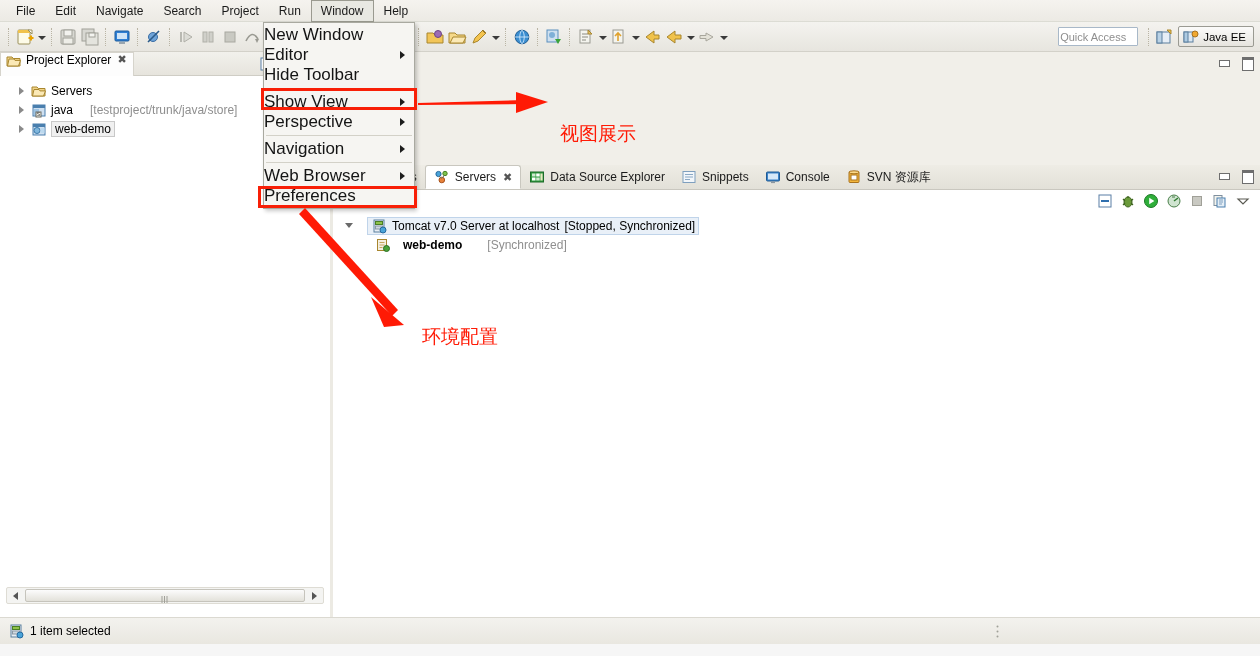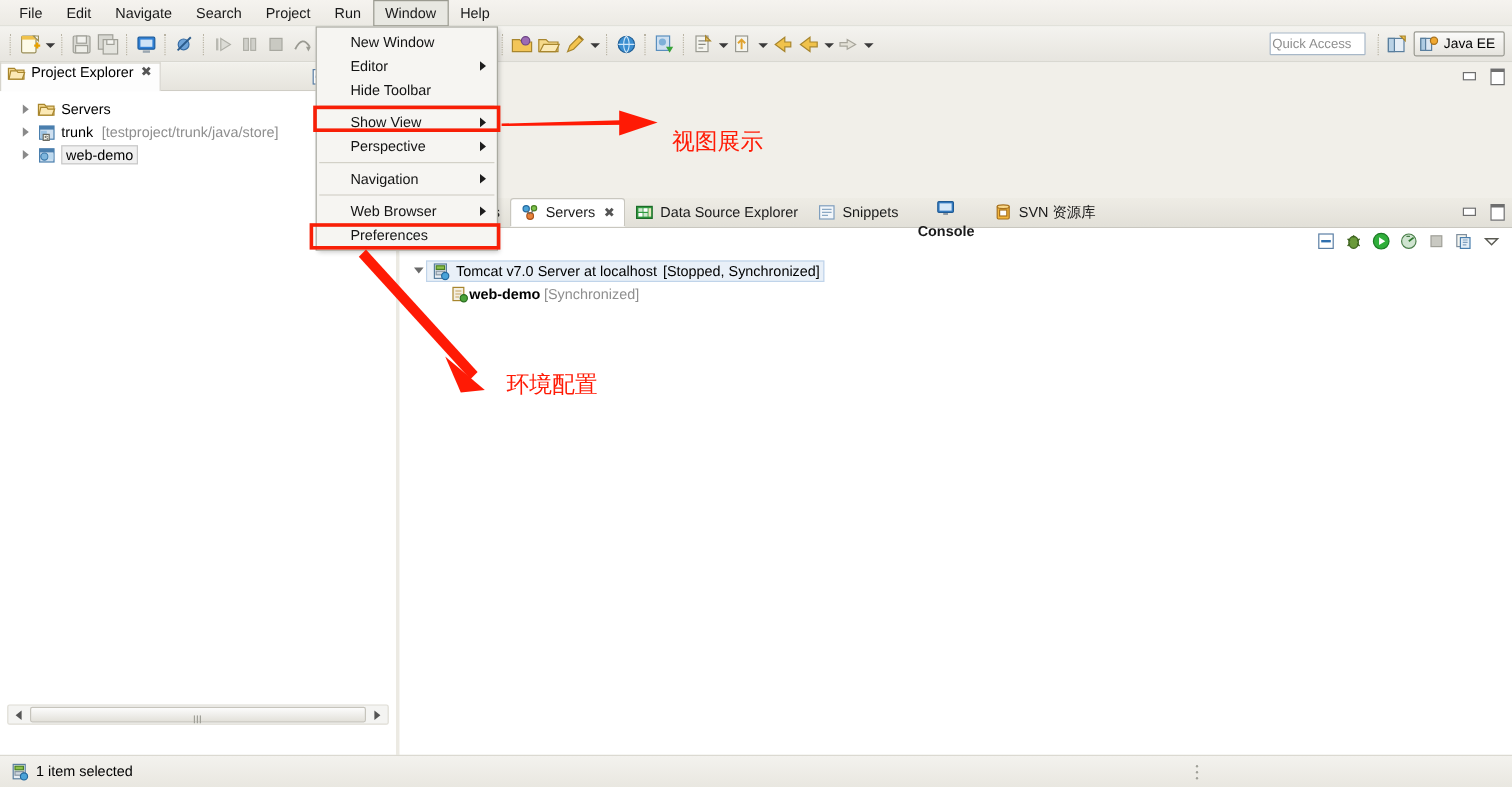--- a/index.html
+++ b/index.html
@@ -99,21 +99,21 @@
   .tw::before {
     content: ""; position: absolute; left: 3px; top: 2px;
     border-top: 4px solid transparent; border-bottom: 4px solid transparent;
     border-left: 5px solid #8a8a8a;
   }
   .tree-ico { width: 16px; height: 16px; flex: none; position: relative; }
   .tree-label { white-space: nowrap; }
   .tree-label.selected {
     background: #f0f0f0; border: 1px solid #c8c8c8; padding: 0 3px; margin: -1px 0;
   }
-  .dim { color: #8f8f8f; margin-left: 3px; }
+  .dim { color: #8f8f8f; margin-left: 13px; }
 
   .hscroll {
     position: absolute; left: 6px; bottom: 4px; width: 318px; height: 17px;
     background: #f4f4f2; border: 1px solid #dedcd4; border-radius: 2px;
     display: flex; align-items: center;
   }
   .hs-arrow { width: 16px; height: 15px; position: relative; flex: none; }
   .hs-arrow.l::after {
     content:""; position:absolute; left:6px; top:4px;
     border-top:4px solid transparent;border-bottom:4px solid transparent;border-right:5px solid #555;
@@ -156,91 +156,91 @@
   }
   .srv-tab {
     height: 24px; display: flex; align-items: center; gap: 5px;
     padding: 0 8px; font-size: 12px; color: #1a1a1a; white-space: nowrap;
   }
   .srv-tab.active {
     background: #fff; border-top: 1px solid #c9c7bf;
     border-left: 1px solid #c9c7bf; border-right: 1px solid #c9c7bf;
     border-bottom: 1px solid #fff; border-radius: 3px 3px 0 0;
   }
-  .srv-tab.bold { font-weight: bold; flex-direction: column; }
+  .srv-tab.bold { font-weight: normal; }
   .panel-ctl {
     position: absolute; right: 6px; top: 3px; display: flex; gap: 9px;
   }
   .ctl-min, .ctl-max {
     width: 14px; height: 13px; position: relative;
   }
   .ctl-min::after {
     content:""; position:absolute; left:2px; top:4px; width:9px; height:5px;
     border:1px solid #6e6e6e; background:#fff;
   }
   .ctl-max::after {
     content:""; position:absolute; left:2px; top:1px; width:10px; height:10px;
     border:1px solid #6e6e6e; border-top-width:3px; background:#fff;
   }
   .srv-toolbar {
     height: 22px; display: flex; align-items: center; justify-content: flex-end;
     gap: 7px; padding-right: 9px; background: #fff;
   }
   .srv-tree { padding-top: 4px; position: relative; }
-  .srv-row { display: flex; align-items: center; height: 19px; gap: 0; font-size: 12px; }
+  .srv-row { display: flex; align-items: center; height: 19px; gap: 12px; font-size: 12px; }
   .srv-row .twd {
     width: 12px; height: 12px; position: relative; flex:none; margin-left: 10px;
   }
   .srv-row .twd::before {
     content:""; position:absolute; left:2px; top:3px;
     border-left:4px solid transparent; border-right:4px solid transparent;
     border-top:5px solid #6a6a6a;
   }
   .srv-sel {
     background: #e9f0f8; border: 1px solid #c0d4ea; padding: 0 3px;
     display: inline-flex; align-items: center; gap: 5px;
   }
 
   
   .statusbar {
-    position: absolute; left: 0; bottom: 0; width: 1260px; height: 27px;
+    position: absolute; left: 0; bottom: 12px; width: 1260px; height: 27px;
     background: linear-gradient(to bottom,#f3f2ee,#e9e7e0);
     border-top: 1px solid #dbd9d1;
     display: flex; align-items: center; padding-left: 8px; gap: 6px;
   }
   .status-grip {
     position: absolute; left: 996px; top: 7px; width: 3px; height: 13px;
   }
 
   
   .dropdown {
     position: absolute; left: 263px; top: 22px; width: 152px;
     background: #f6f5f2; border: 1px solid #a9a9a0;
     box-shadow: 2px 2px 4px rgba(0,0,0,.22);
     padding: 2px 0; z-index: 40;
   }
   .dd-item {
     height: 20px; display: flex; align-items: center;
-    padding-left: 28px; padding-right: 8px; font-size: 12px; position: relative;
+    padding-right: 8px; font-size: 17px; position: relative;
     color: #141414;
   }
   .dd-item .sub {
     position: absolute; right: 9px; top: 6px;
     border-top: 4px solid transparent; border-bottom: 4px solid transparent;
     border-left: 5px solid #1d1d1d;
   }
   .dd-sep { height: 1px; background: #d3d1c8; margin: 3px 2px 3px 2px; }
 
   
   .redbox {
     position: absolute; border: 3px solid #f81f07; z-index: 60; pointer-events: none;
   }
   .anno-text {
     position: absolute; color: #ff1a05; font-size: 19px; z-index: 60;
-    white-space: nowrap; font-family: "DejaVu Sans", sans-serif;
+    white-space: nowrap; font-family: "DejaVu Sans", sans-serif; margin-top: 16px;
   }
   svg.arrow-layer {
     position: absolute; left: 0; top: 0; width: 1260px; height: 656px;
     z-index: 55; pointer-events: none;
   }
 </style>
 </head>
 <body>
 
 <div id="root">
@@ -499,21 +499,21 @@
         <span class="tw"></span>
         <span class="tree-ico">
           <svg width="16" height="16" viewBox="0 0 16 16">
               <rect x="2" y="3" width="12" height="11" fill="#cfe0f0" stroke="#4a7fae"></rect>
               <rect x="2" y="3" width="12" height="3" fill="#4a7fae"></rect>
               <rect x="3" y="7" width="5" height="6" fill="#9ec4e4"></rect>
               <rect x="5" y="10" width="5" height="5" fill="#f2f2e8" stroke="#6a6a62"></rect>
               <text x="7.5" y="14.3" font-size="5" text-anchor="middle" fill="#333" font-family="Liberation Sans, sans-serif">S</text>
             </svg>
         </span>
-        <span class="tree-label">trunk</span>
+        <span class="tree-label">java</span>
         <span class="dim">[testproject/trunk/java/store]</span>
       </div>
 
       <div class="tree-row">
         <span class="tw"></span>
         <span class="tree-ico">
           <svg width="16" height="16" viewBox="0 0 16 16">
               <rect x="2" y="3" width="12" height="11" fill="#cfe0f0" stroke="#4a7fae"></rect>
               <rect x="2" y="3" width="12" height="3" fill="#4a7fae"></rect>
               <circle cx="6" cy="9.5" r="3" fill="#7fb6dd" stroke="#3c7aab"></circle>

